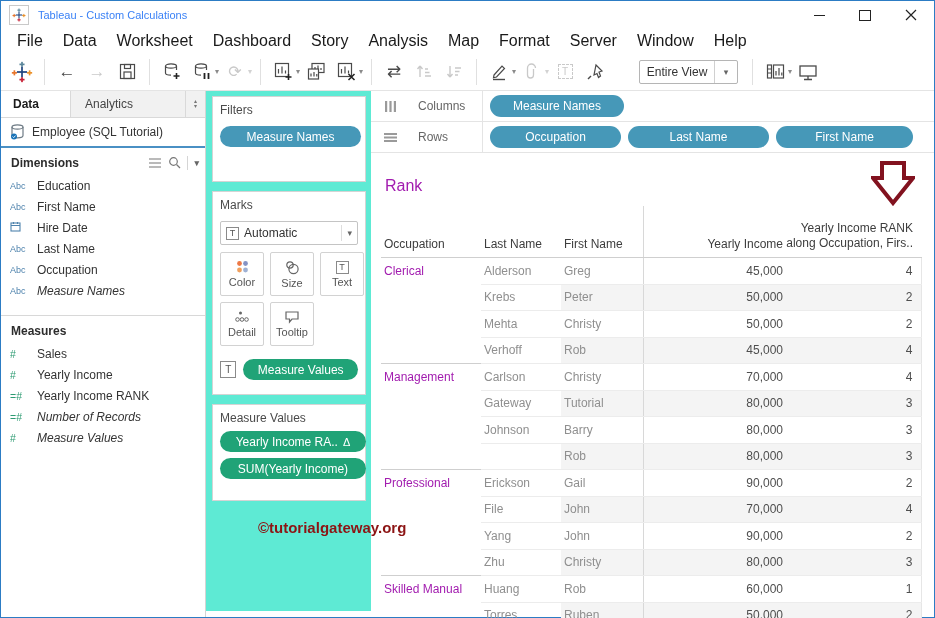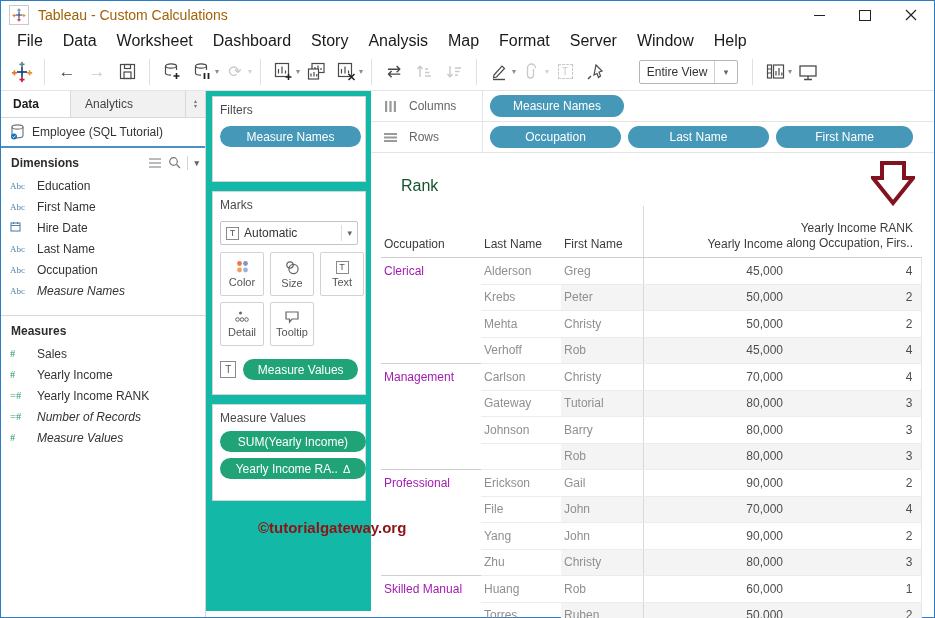--- a/index.html
+++ b/index.html
@@ -2,21 +2,21 @@
 <html><head>
 <meta charset="utf-8">
 <style>
   html,body{margin:0;padding:0;}
   body{width:935px;height:618px;overflow:hidden;font-family:"Liberation Sans",sans-serif;background:#fff;}
   .window{position:absolute;inset:0;border:1px solid #2c7cc4;background:#fff;box-sizing:border-box;}
 
   
   .titlebar{position:absolute;left:0;top:0;right:0;height:28px;display:flex;align-items:center;padding-left:8px;box-sizing:border-box;}
   .applogo-box{width:20px;height:20px;border:1px solid #c9c9c9;display:flex;align-items:center;justify-content:center;box-sizing:border-box;}
-  .win-title{margin-left:9px;font-size:14px;color:#a16207;}
+  .win-title{margin-left:9px;font-size:11px;color:#3b82f6;}
   .winctrls{margin-left:auto;display:flex;height:100%;}
   .wbtn{width:46px;height:100%;display:flex;align-items:center;justify-content:center;}
   .glyph-min{width:11px;height:0;border-bottom:1px solid #222;}
   .glyph-max{width:10px;height:9px;border:1px solid #222;}
 
   
   .menubar{position:absolute;left:0;top:28px;right:0;height:24px;display:flex;align-items:center;padding-left:6px;font-size:16px;color:#1a1a1a;}
   .menu-item{padding:0 10px;height:100%;display:flex;align-items:center;}
 
   
@@ -27,35 +27,35 @@
   .tic svg{display:block;}
   .ddv{font-size:8px;color:#8a8a8a;margin:0 1px 0 -2px;flex:none;}
   .ddv.dis{color:#d2d2d2;}
   .arrow-glyph{font-size:17px;line-height:1;}
   .fitctrl{display:flex;margin-left:29px;border:1px solid #b5b5b5;border-radius:2px;height:24px;box-sizing:border-box;flex:none;}
   .fit-main{width:74px;display:flex;align-items:center;justify-content:center;font-size:12px;color:#333;}
   .fit-arrow{width:22px;border-left:1px solid #d0d0d0;display:flex;align-items:center;justify-content:center;font-size:9px;color:#666;}
 
   
   .datapane{position:absolute;left:0;top:90px;width:205px;bottom:0;border-right:1px solid #d4d4d4;box-sizing:border-box;background:#fff;}
-  .cardspane{position:absolute;left:205px;top:90px;width:165px;bottom:6px;box-sizing:border-box;background:#14b8a6;padding:5px 5px 0 6px;}
+  .cardspane{position:absolute;left:205px;top:90px;width:165px;bottom:6px;box-sizing:border-box;background:#5eead4;padding:5px 5px 0 6px;}
   .rightarea{position:absolute;left:370px;top:90px;right:0;bottom:0;background:#fff;}
 
   
   .dp-tabs{height:27px;display:flex;border-bottom:1px solid #d9d9d9;box-sizing:border-box;}
   .tab-data{width:70px;display:flex;align-items:center;padding-left:12px;font-size:12px;font-weight:bold;color:#1a1a1a;background:#fff;border-right:1px solid #d9d9d9;box-sizing:border-box;}
   .tab-analytics{flex:1;display:flex;align-items:center;padding-left:14px;font-size:12px;color:#444;background:#f1f1f1;box-sizing:border-box;}
   .tab-split{width:20px;background:#f1f1f1;border-left:1px solid #d9d9d9;display:flex;flex-direction:column;align-items:center;justify-content:center;color:#777;font-size:6px;line-height:5px;box-sizing:border-box;}
   .dp-source{height:28px;display:flex;align-items:center;gap:7px;padding-left:9px;font-size:12px;color:#333;}
   .dp-bluesep{height:2px;background:#4a90c4;}
   .dp-sechead{height:25px;display:flex;align-items:center;padding:0 6px 0 10px;font-size:12px;font-weight:bold;color:#2d2d2d;margin-top:2px;}
   .dp-secicons{margin-left:auto;display:flex;align-items:center;gap:6px;color:#666;}
   .vline-sm{width:1px;height:14px;background:#d5d5d5;}
   .f-item{height:21px;display:flex;align-items:center;padding-left:9px;font-size:12px;color:#333;}
-  .f-icon{width:27px;flex:none;color:#4f83ad;font-size:9px;font-family:Liberation Serif, serif;}
+  .f-icon{width:27px;flex:none;color:#4f83ad;font-size:9px;}
   .f-icon.green{color:#2d9b72;font-size:10.5px;}
   .f-it{font-style:italic;}
   .meas-sep{height:1px;background:#d8d8d8;margin-top:14px;}
 
   
   .card{border:1px solid #d4d4d4;background:#fff;box-sizing:border-box;padding:6px 7px;margin-bottom:9px;}
   .card-title{font-size:12px;color:#4a4a4a;}
   .pill{height:21px;border-radius:11px;display:flex;align-items:center;justify-content:center;color:#fff;font-size:12px;box-sizing:border-box;}
   .pill-blue{background:#4698b8;}
   .pill-green{background:#20a377;}
@@ -70,27 +70,27 @@
   .mbtn{width:44px;height:44px;border:1px solid #d2d2d2;border-radius:2px;display:flex;flex-direction:column;align-items:center;justify-content:center;gap:2px;font-size:11px;color:#555;box-sizing:border-box;background:#fff;}
   .marks-pillrow{display:flex;align-items:center;gap:7px;margin-top:13px;}
   .tbox-lg{width:17px;height:17px;border:1px solid #8a8a8a;display:flex;align-items:center;justify-content:center;font-size:10px;color:#555;box-sizing:border-box;}
   .marks-pillrow .pill{width:119px;}
   .card-mv{height:97px;}
   .card-mv .pill{width:146px;margin-top:6px;}
   .pill-delta{margin-left:5px;font-size:11px;}
 
   
   .shelf{height:31px;display:flex;align-items:center;border-bottom:1px solid #e4e4e4;box-sizing:border-box;}
-  .shelf-label{width:112px;height:100%;display:flex;align-items:center;gap:12px;padding-left:13px;border-right:1px solid #e4e4e4;box-sizing:border-box;color:#666;font-size:12px;flex:none;}
+  .shelf-label{width:112px;height:100%;display:flex;align-items:center;gap:21px;padding-left:13px;border-right:1px solid #e4e4e4;box-sizing:border-box;color:#666;font-size:12px;flex:none;}
   .shelf .pill{height:22px;border-radius:11px;margin-left:7px;}
   .pw-mn{width:134px;} .pw-occ{width:131px;} .pw-ln{width:141px;} .pw-fn{width:137px;}
 
   
   .sheet{position:absolute;left:0;top:62px;right:0;bottom:0;background:#fff;}
-  .sheet-title{position:absolute;left:30px;top:24px;font-size:16px;color:#14532d;}
+  .sheet-title{position:absolute;left:14px;top:24px;font-size:16px;color:#a21caf;}
   .vtable{position:absolute;left:10px;top:53px;border-collapse:collapse;table-layout:fixed;width:540px;font-size:12px;}
   .vtable col.c1{width:100px}.vtable col.c2{width:80px}.vtable col.c3{width:82px}.vtable col.c4{width:148px}.vtable col.c5{width:130px}
   .vtable th{font-weight:normal;vertical-align:bottom;text-align:left;color:#3d3d3d;padding:0 0 6px 3px;border-bottom:1px solid #cfcfcf;}
   .vtable th.num{text-align:right;padding-right:8px;}
   .vtable th.c-inc{border-left:1px solid #d8d8d8;}
   .th-rank{position:relative;height:45px;}
   .th-rank .tr2{position:absolute;right:8px;bottom:6px;text-align:right;white-space:nowrap;line-height:15px;}
   .vtable td{height:25.5px;padding:0 0 0 3px;color:#8f8f8f;}
   .vtable td.c-occ{color:#a21caf;}
   .vtable td.c-last,.vtable td.c-first,.vtable td.c-inc,.vtable td.c-rank{border-bottom:1px solid #ececec;}
@@ -459,25 +459,25 @@
         </div>
       </div>
       <div class="marks-pillrow">
         <span class="tbox-lg">T</span>
         <span class="pill pill-green">Measure Values</span>
       </div>
     </div>
 
     <div class="card card-mv">
       <div class="card-title">Measure Values</div>
-      <div class="pill pill-green">SUM(Yearly Income)</div>
       <div class="pill pill-green">
         <span>Yearly Income RA..</span>
         <span class="pill-delta">Δ</span>
       </div>
+      <div class="pill pill-green">SUM(Yearly Income)</div>
     </div>
   </div>
 
   <div class="rightarea">
     <div class="shelf">
       <span class="shelf-label">
         <svg width="13" height="11" viewBox="0 0 13 11" fill="#9a9a9a">
             <rect x="1" y="0" width="2.2" height="11"></rect>
             <rect x="5.4" y="0" width="2.2" height="11"></rect>
             <rect x="9.8" y="0" width="2.2" height="11"></rect>

